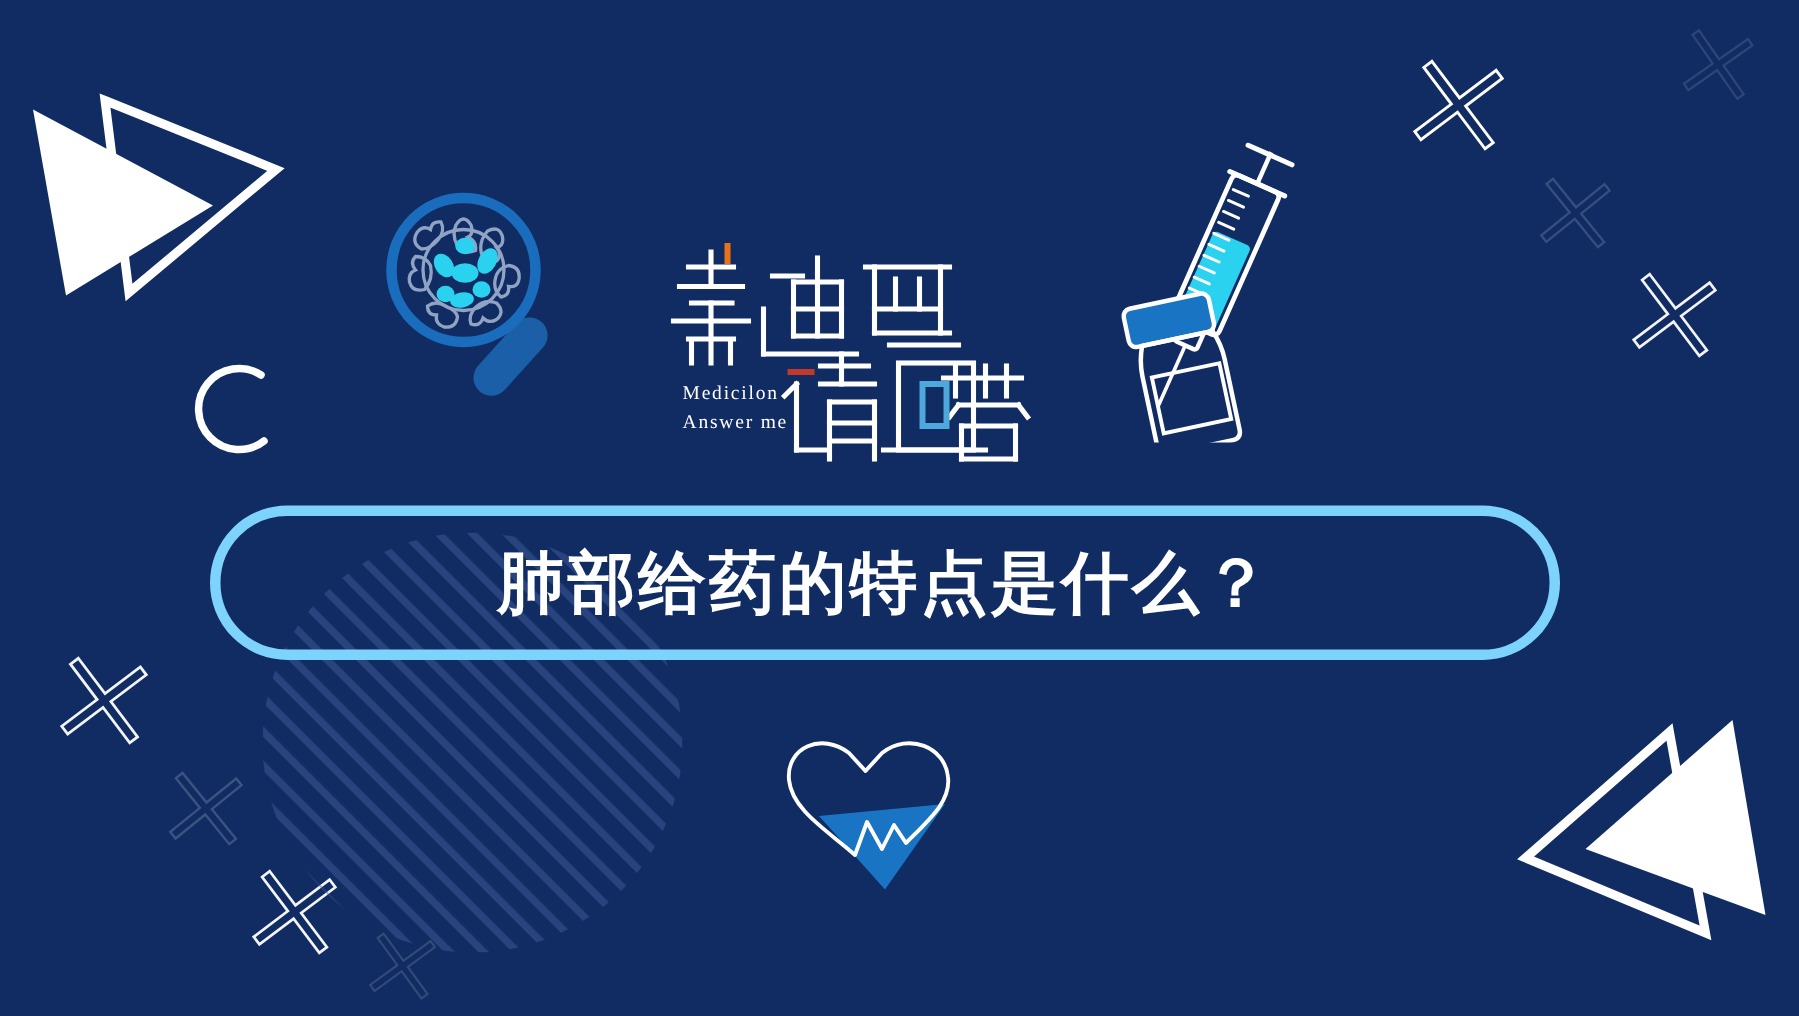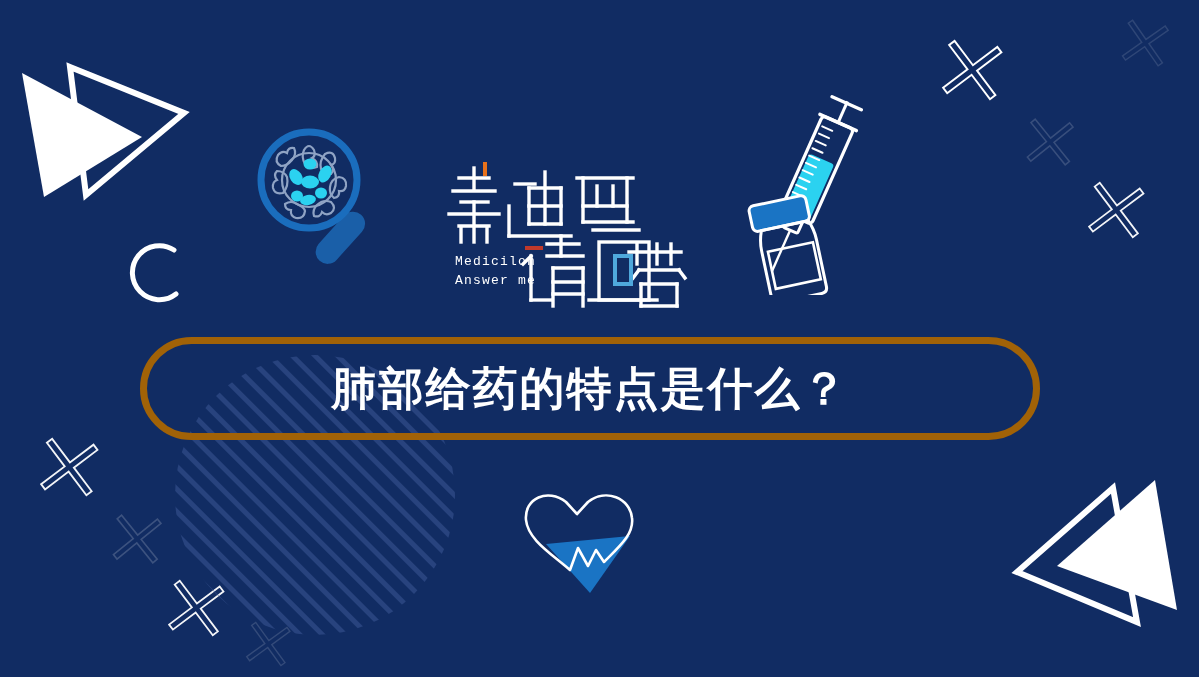--- a/index.html
+++ b/index.html
@@ -18,21 +18,21 @@
   .layer { position: absolute; top: 0; left: 0; width: 1199px; height: 677px; }
 
   
   .xmark { position: absolute; }
 
   
   #title-pill {
     position: absolute;
     left: 140px; top: 337px;
     width: 900px; height: 103px;
-    border: 7px solid #a16207;
+    border: 7px solid #7dd3fc;
     border-radius: 52px;
     display: flex;
     align-items: center;
     justify-content: center;
     z-index: 40;
   }
   #title-text {
     color: #FFFFFF;
     font-size: 45px;
     font-weight: bold;
@@ -49,21 +49,21 @@
     width: 250px; height: 150px;
     z-index: 35;
   }
   #logo-en {
     position: absolute;
     left: 12px; top: 92px;
     color: #FFFFFF;
     font-size: 13px;
     letter-spacing: 1.2px;
     line-height: 19px;
-    font-family: Liberation Mono, monospace;
+    font-family: Liberation Serif, serif;
   }
   #logo-en div { white-space: nowrap; }
 
   
   #magnifier-icon { position: absolute; left: 247px; top: 120px; z-index: 30; }
   #syringe-icon   { position: absolute; left: 745px; top: 95px;  z-index: 30; }
   #heart-icon     { position: absolute; left: 518px; top: 492px; z-index: 30; }
   #tri-tl         { position: absolute; left: 8px;   top: 45px;  z-index: 20; }
   #tri-br         { position: absolute; left: 995px; top: 470px; z-index: 20; }
   #arc-deco       { position: absolute; left: 110px; top: 240px; z-index: 20; }

